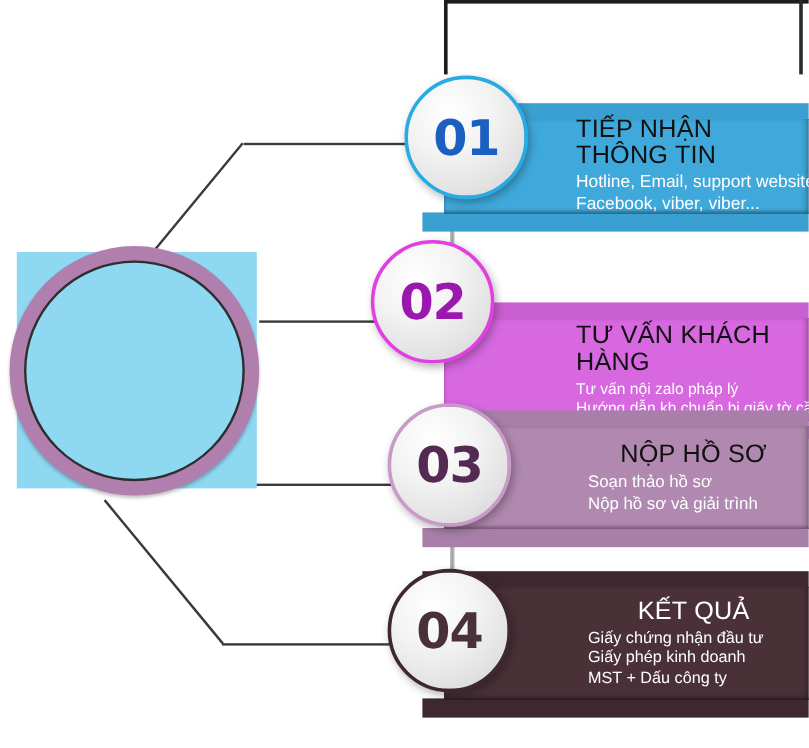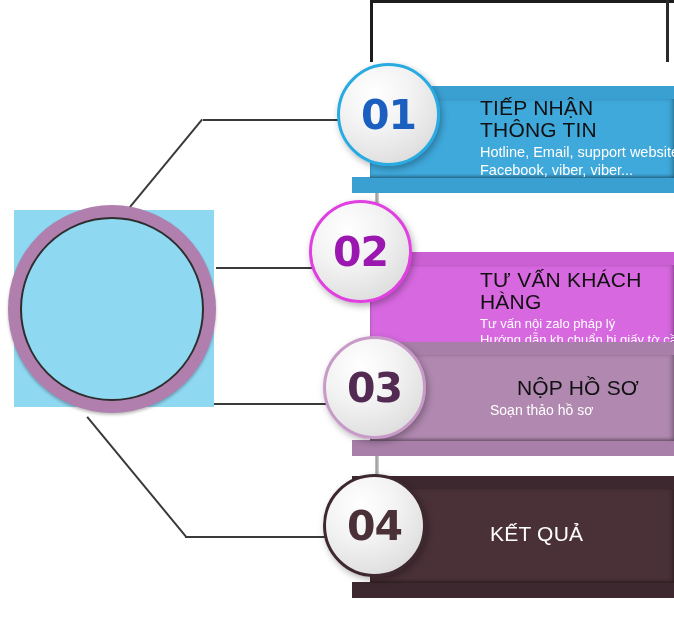--- a/index.html
+++ b/index.html
@@ -159,36 +159,42 @@
 
   <div class="step" style="top:332px;height:124px;">
     <div class="bar-wrap" style="top:10px;height:114px;">
       <div class="bar-top" style="background: rgb(168, 127, 168);"></div>
       <div class="bar-bottom" style="background: rgb(168, 127, 168);"></div>
       <div class="bar-main" style="background: rgb(176, 136, 176);">
         <div class="bar-text" style="left:120px;">
           <div class="bar-title" style="font-size:21px;text-align:center;">NỘP HỒ SƠ</div>
           <div class="bar-sub" style="font-size:14px;">
             <div>Soạn thảo hồ sơ</div>
+            <div>Nộp hồ sơ và giải trình</div>
           </div>
         </div>
       </div>
     </div>
     <div class="circle" style="left: 323px; top: 4px; width: 103px; height: 103px; border: 3px solid rgb(199, 154, 199);">
       <span style="font-size: 41px; color: rgb(83, 42, 82);">03</span>
     </div>
   </div>
 
   <div class="step" style="top:468px;height:130px;">
     <div class="bar-wrap" style="top:8px;height:122px;">
       <div class="bar-top" style="background: rgb(62, 40, 47);"></div>
       <div class="bar-bottom" style="background: rgb(62, 40, 47);"></div>
       <div class="bar-main" style="background: rgb(74, 49, 56);">
         <div class="bar-text" style="left:120px;">
-          <div class="bar-title" style="font-size:21px;color:#ffffff;text-align:left;">KẾT QUẢ</div>
+          <div class="bar-title" style="font-size:21px;color:#ffffff;text-align:center;">KẾT QUẢ</div>
+          <div class="bar-sub" style="font-size:13.5px;">
+            <div>Giấy chứng nhận đầu tư</div>
+            <div>Giấy phép kinh doanh</div>
+            <div>MST + Dấu công ty</div>
+          </div>
         </div>
       </div>
     </div>
     <div class="circle" style="left: 323px; top: 6px; width: 103px; height: 103px; border: 3px solid rgb(62, 40, 48);">
       <span style="font-size: 41px; color: rgb(74, 49, 56);">04</span>
     </div>
   </div>
 
   <div class="logo-square" style="background: rgb(142, 216, 242);"></div>
   <div class="logo-ring" style="background: rgb(176, 127, 174);"></div>

